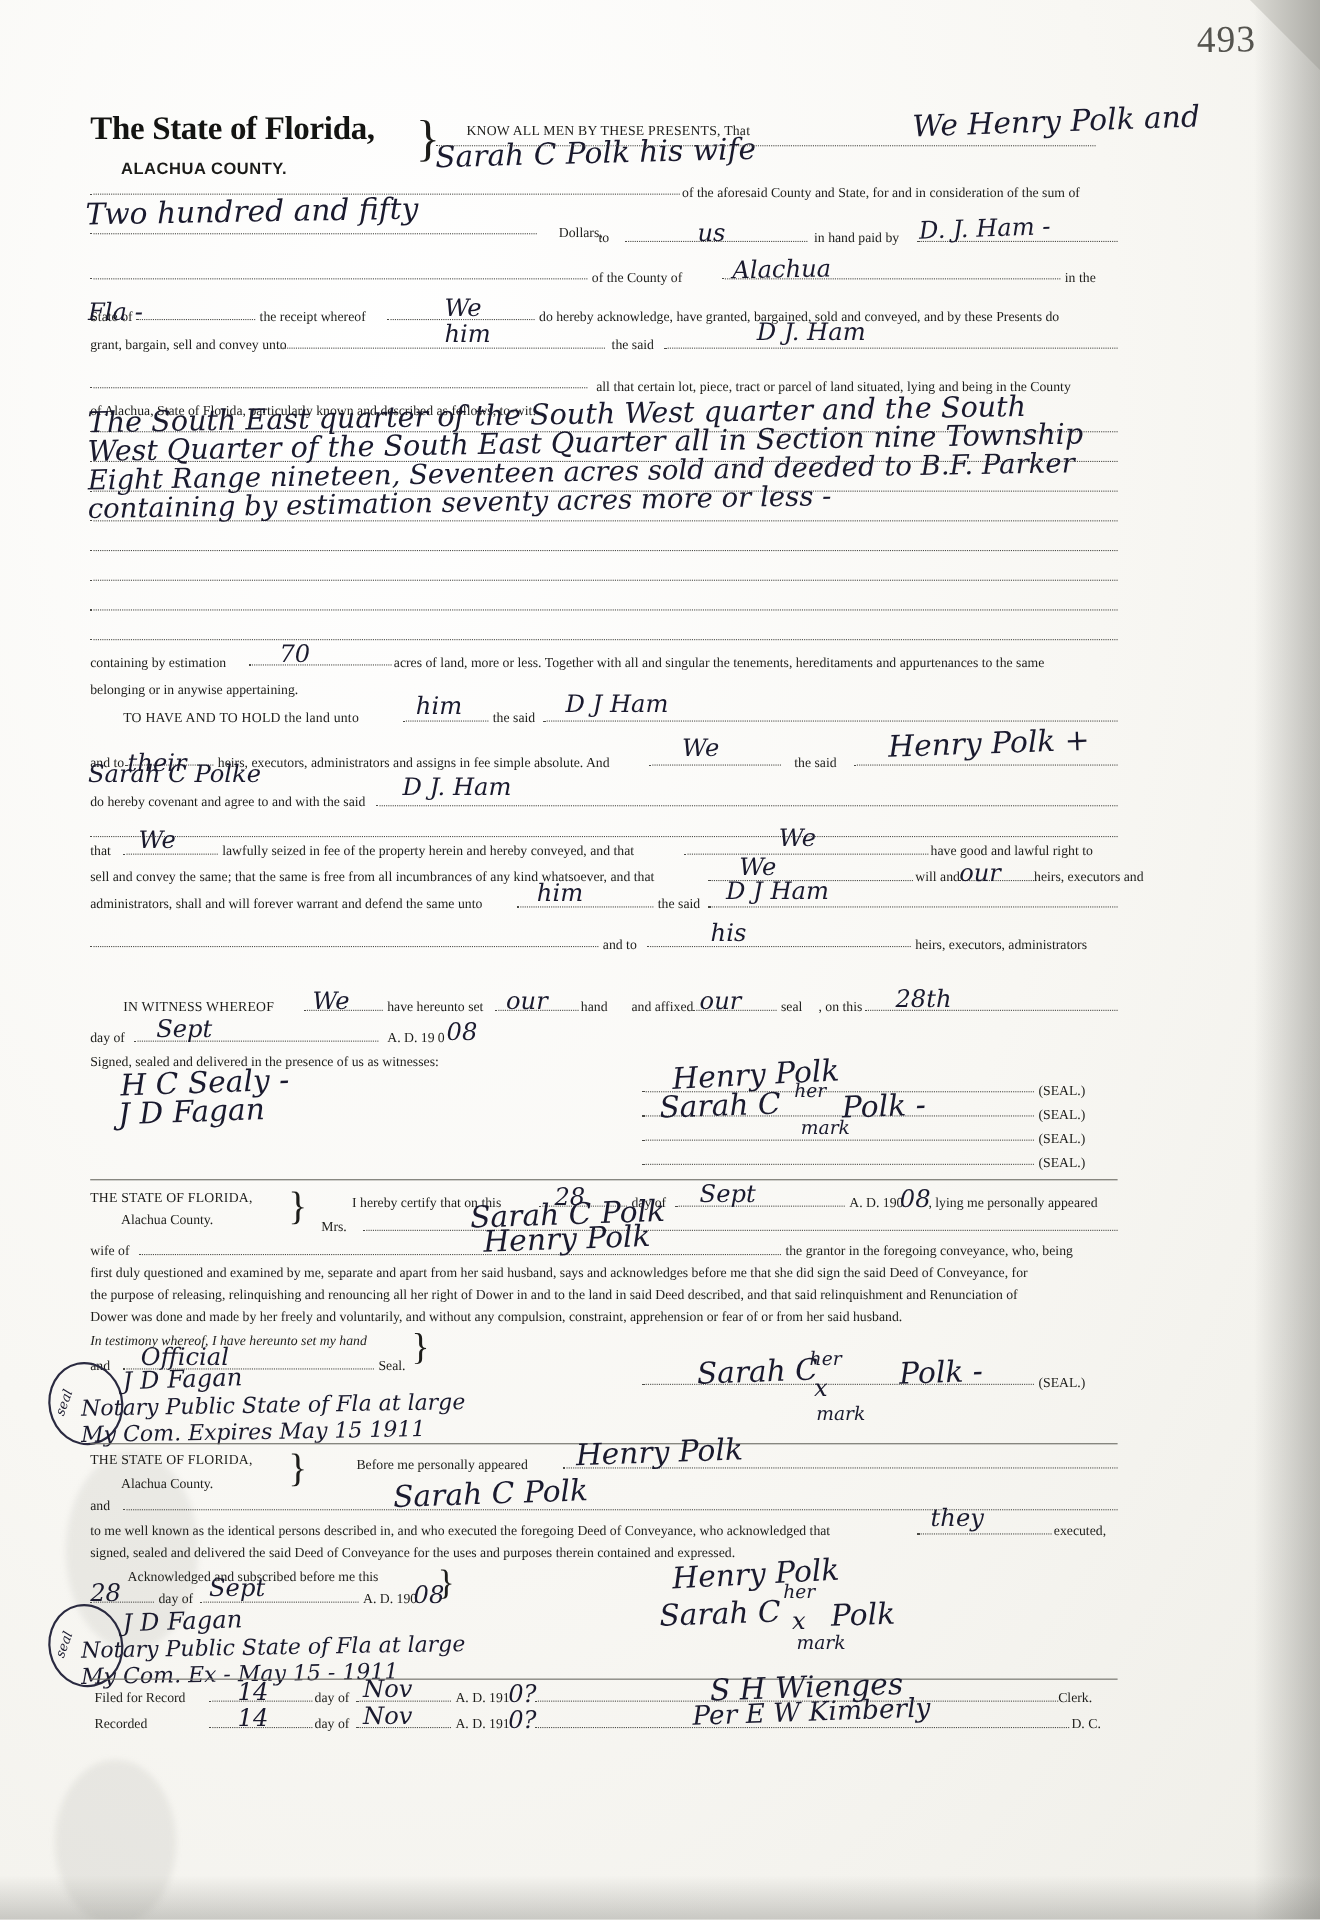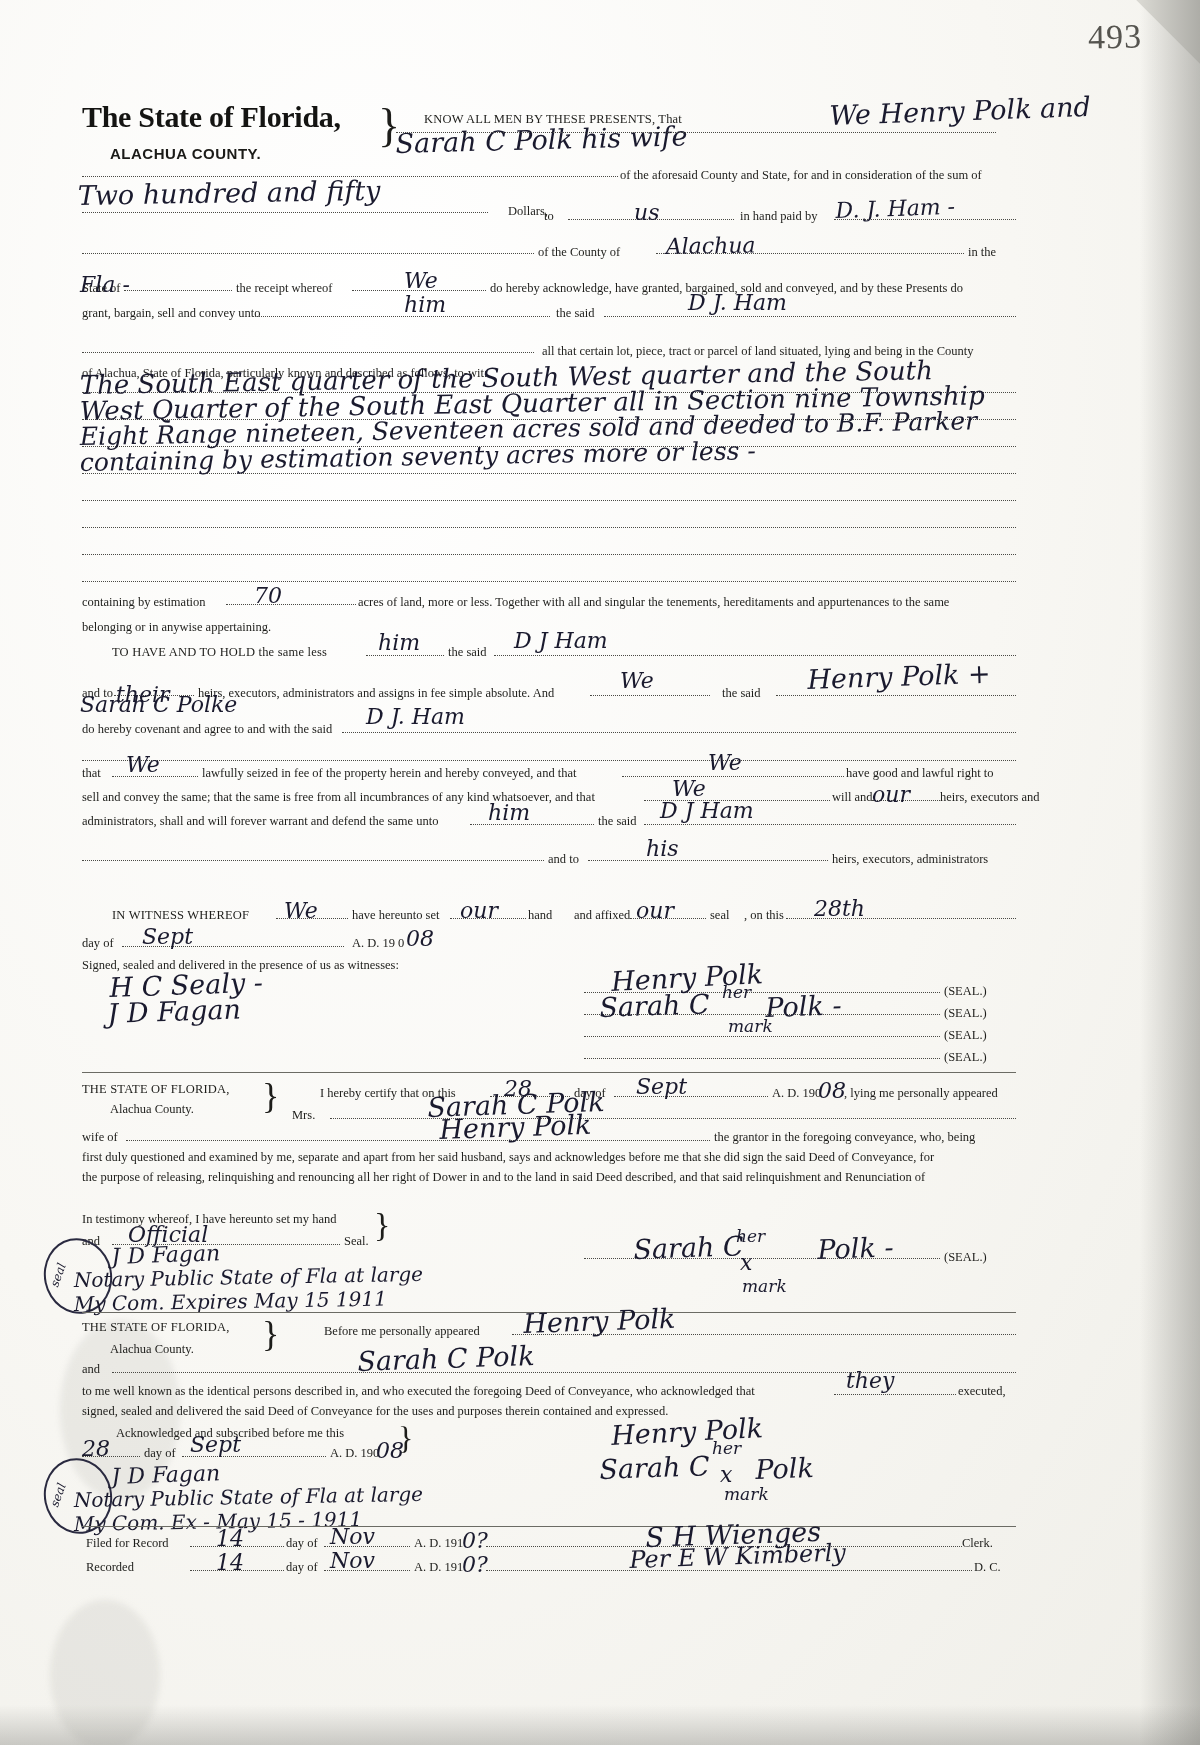--- a/index.html
+++ b/index.html
@@ -163,21 +163,21 @@
   <div class="hw big" style="left:80px;top:396px;transform:rotate(-1deg);font-size:26px;">West Quarter of the South East Quarter all in Section nine Township</div>
   <div class="hw big" style="left:80px;top:422px;transform:rotate(-1deg);font-size:25px;">Eight Range nineteen, Seventeen acres sold and deeded to B.F. Parker</div>
   <div class="hw big" style="left:80px;top:448px;transform:rotate(-1deg);font-size:25px;">containing by estimation seventy acres more or less -</div>
 
   <div class="p sm" style="left:82px;top:595px;">containing by estimation</div>
   <div class="rule" style="left:226px;top:604px;width:130px;"></div>
   <div class="hw mid" style="left:254px;top:583px;">70</div>
   <div class="p sm" style="left:358px;top:595px;">acres of land, more or less.   Together with all and singular the tenements, hereditaments and appurtenances to the same</div>
   <div class="p sm" style="left:82px;top:620px;">belonging or in anywise appertaining.</div>
 
-  <div class="p sm" style="left:112px;top:645px;letter-spacing:.2px;">TO HAVE AND TO HOLD the same less</div>
+  <div class="p sm" style="left:112px;top:645px;letter-spacing:.2px;">TO HAVE AND TO HOLD the land unto</div>
   <div class="rule" style="left:366px;top:655px;width:78px;"></div>
   <div class="hw mid" style="left:378px;top:630px;">him</div>
   <div class="p sm" style="left:448px;top:645px;">the said</div>
   <div class="rule" style="left:494px;top:655px;width:522px;"></div>
   <div class="hw mid" style="left:514px;top:628px;">D J Ham</div>
 
   <div class="p sm" style="left:82px;top:686px;">and to</div>
   <div class="rule" style="left:114px;top:695px;width:80px;"></div>
   <div class="hw mid" style="left:116px;top:668px;margin-top:14px;">their</div>
   <div class="p sm" style="left:198px;top:686px;">heirs, executors, administrators and assigns in fee simple absolute.  And</div>
@@ -285,21 +285,22 @@
   <div class="rule" style="left:330px;top:1118px;width:686px;"></div>
   <div class="hw big" style="left:428px;top:1092px;transform:rotate(-2deg);">Sarah C Polk</div>
 
   <div class="p sm" style="left:82px;top:1130px;">wife of</div>
   <div class="rule" style="left:126px;top:1140px;width:584px;"></div>
   <div class="hw big" style="left:440px;top:1114px;transform:rotate(-2deg);">Henry Polk</div>
   <div class="p sm" style="left:714px;top:1130px;">the grantor in the foregoing conveyance, who, being</div>
 
   <div class="p sm" style="left:82px;top:1170px;">the purpose of releasing, relinquishing and renouncing all her right of Dower in and to the land in said Deed described, and that said relinquishment and Renunciation of</div>
   <div class="p sm" style="left:82px;top:1150px;">first duly questioned and examined by me, separate and apart from her said husband, says and acknowledges before me that she did sign the said Deed of Conveyance, for</div>
-  <div class="p sm" style="left:82px;top:1212px;">In testimony whereof, I have hereunto set my hand</div>
+  <div class="p sm" style="left:82px;top:1190px;">Dower was done and made by her freely and voluntarily, and without any compulsion, constraint, apprehension or fear of or from her said husband.</div>
+  <div class="p sm" style="left:82px;top:1212px;font-style:italic;">In testimony whereof, I have hereunto set my hand</div>
 
   <div class="p sm" style="left:82px;top:1234px;">and</div>
   <div class="rule" style="left:112px;top:1244px;width:228px;"></div>
   <div class="hw mid" style="left:128px;top:1222px;">Official</div>
   <div class="p sm" style="left:344px;top:1234px;">Seal.</div>
   <div class="brace" style="left:374px;top:1208px;font-size:34px;">}</div>
 
   <div class="seal-circle" style="left:44px;top:1238px;width:64px;height:72px;"></div>
   <div class="seal-label" style="left:46px;top:1268px;">seal</div>
   <div class="hw mid" style="left:112px;top:1244px;transform:rotate(-2deg);">J D Fagan</div>

